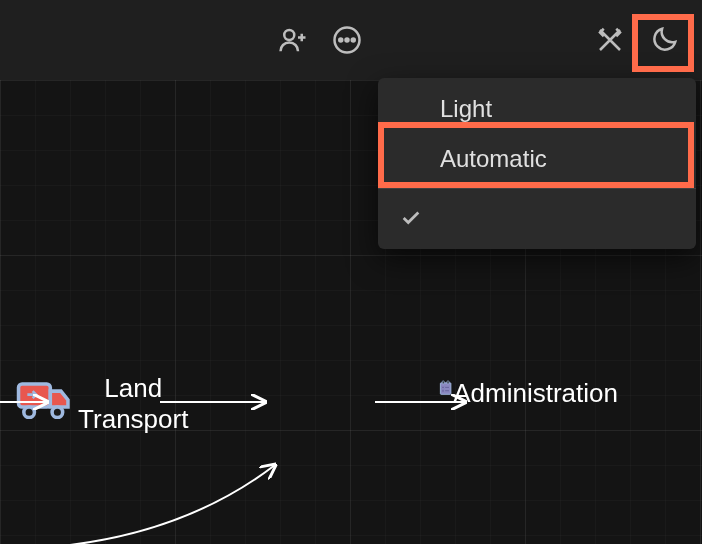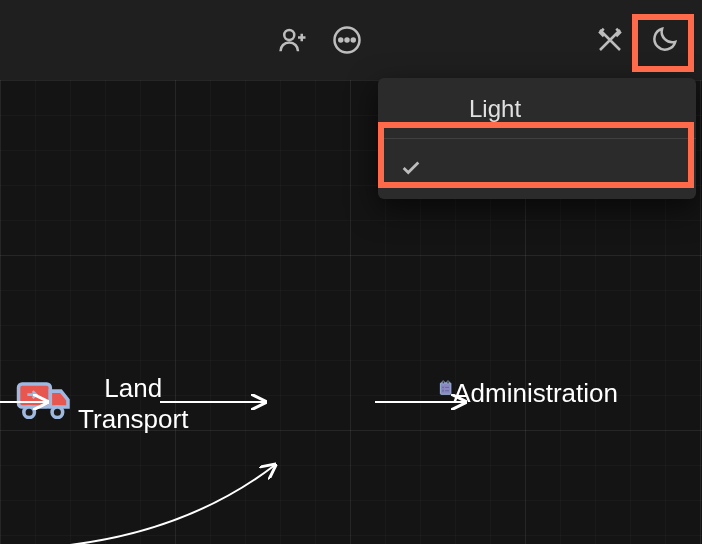--- a/index.html
+++ b/index.html
@@ -59,21 +59,20 @@
     z-index: 40;
   }
   .dd-item {
     display: flex;
     align-items: center;
     height: 50px;
     padding: 0 20px;
     font-size: 24px;
     color: #e0e0e0;
     cursor: pointer;
-    gap: 29px;
   }
   .dd-check {
     width: 26px; height: 26px;
     margin-right: 16px;
     display: flex; align-items: center; justify-content: center;
   }
   .dd-check svg { width: 22px; height: 22px; stroke: #bdbdbd; fill: none; stroke-width: 3; }
   .dd-divider {
     height: 1px;
     background: rgba(255,255,255,0.1);
@@ -198,20 +197,24 @@
     </div>
     <div class="node-label">Administration</div>
   </div>
 </div>
 
 <div class="dropdown">
   <div class="dd-item">
     <span class="dd-check"></span>
     <span>Light</span>
   </div>
+  <div class="dd-item">
+    <span class="dd-check"></span>
+    <span>Automatic</span>
+  </div>
   <div class="dd-divider"></div>
   <div class="dd-item">
     <span class="dd-check">
       <svg viewBox="0 0 24 24">
           <path d="M4 12l5 5L20 6"></path>
         </svg>
     </span>
   </div>
 </div>
 

